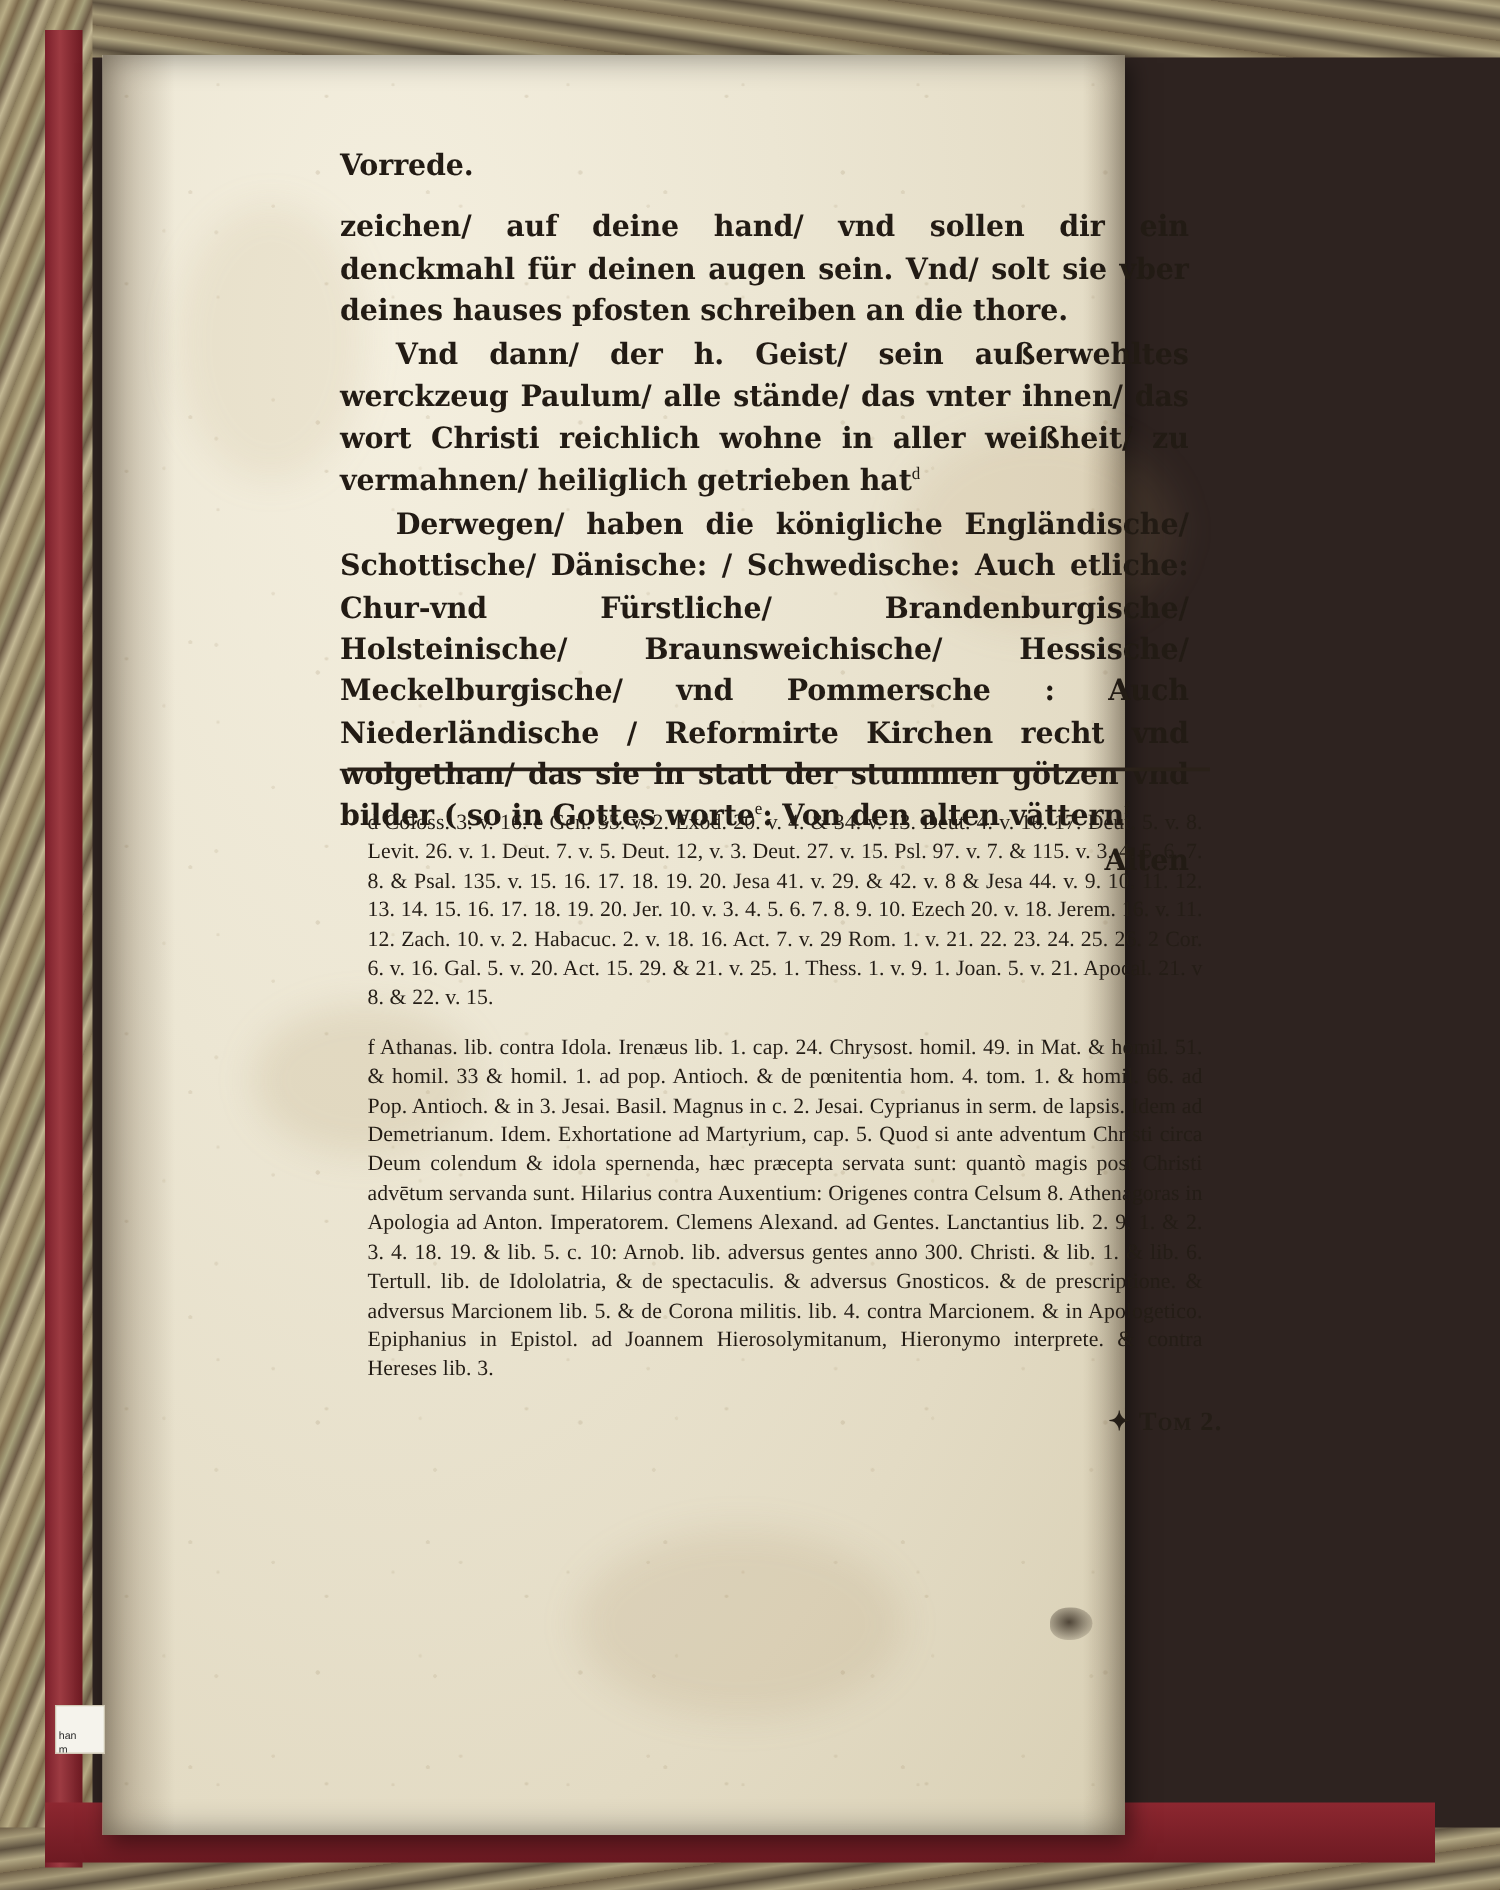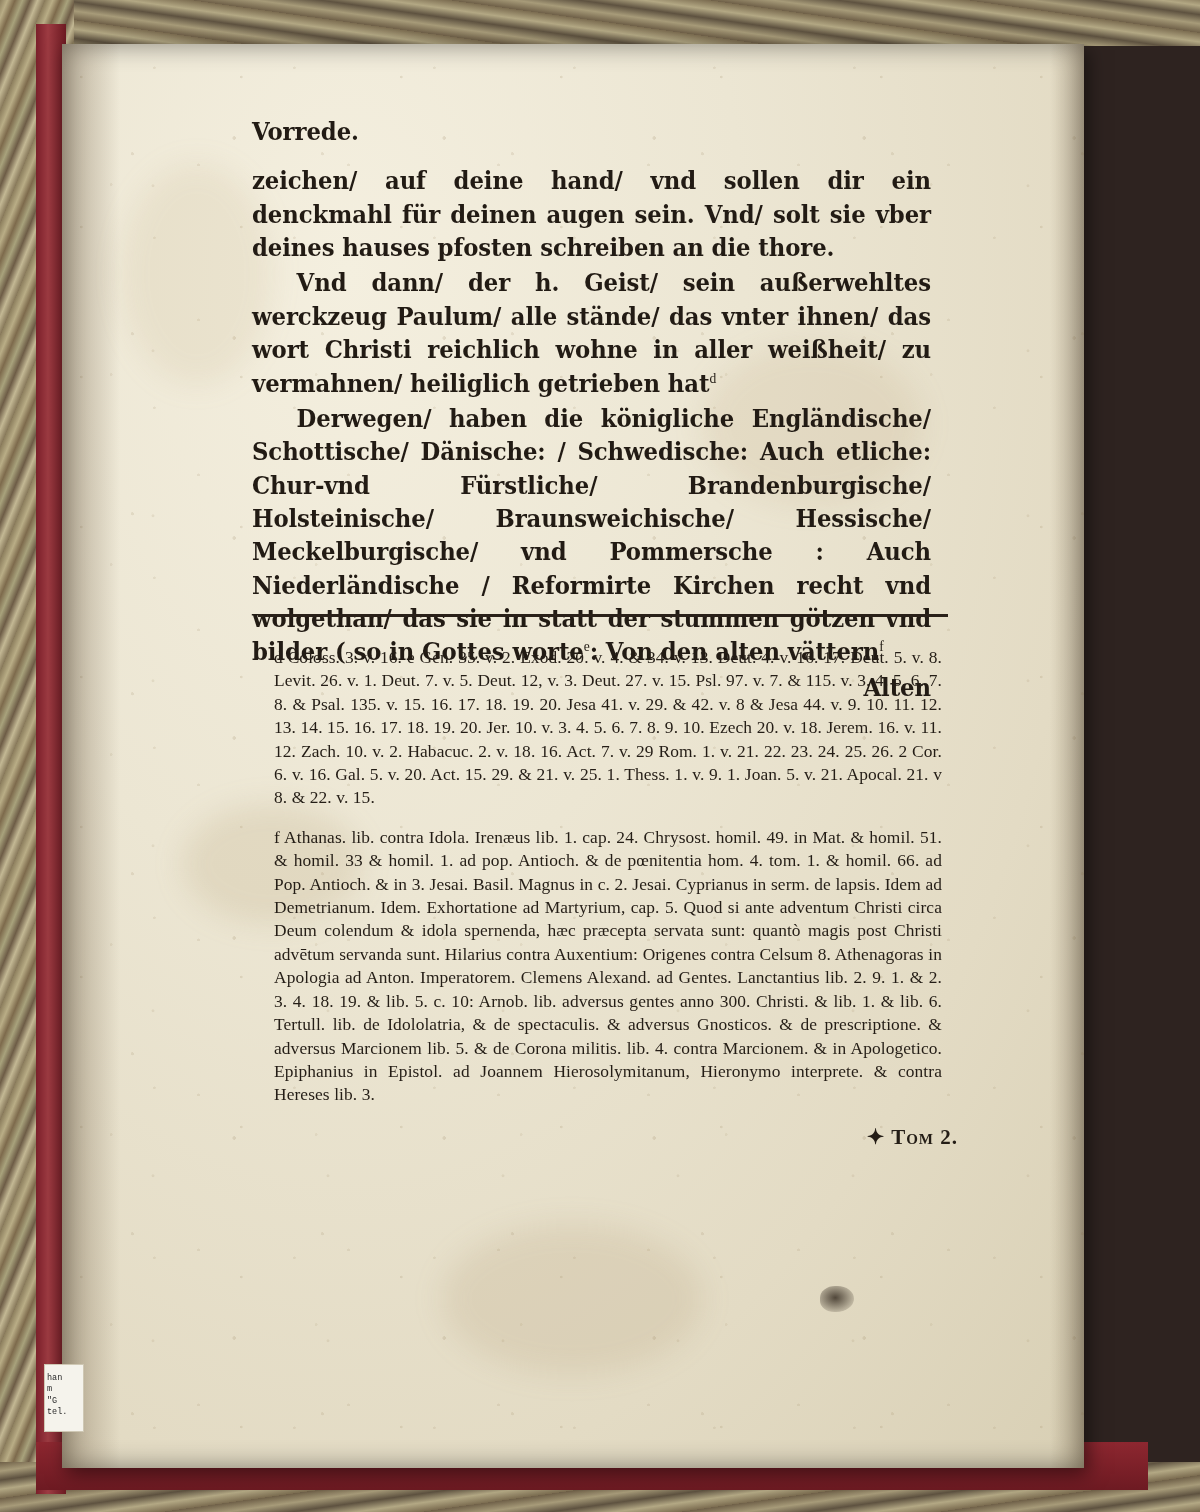--- a/index.html
+++ b/index.html
@@ -50,23 +50,23 @@
     background: linear-gradient(90deg,#7a1f2a,#9d3b42 40%,#6d1a22);
   }
   #spine-bottom {
     position: absolute; left: 36px; top: 1442px; width: 1112px; height: 48px;
     background: linear-gradient(180deg,#8d2730,#6d1a22);
   }
 
   
   #page {
     position: absolute;
-    left: 62px;
+    left: 82px;
     top: 44px;
-    width: 1022px;
+    width: 818px;
     height: 1424px;
     background:
       radial-gradient(ellipse at 28% 16%, #f4efdf 0%, #ece6d3 38%, #e3dbc4 72%, #d8cfb4 100%);
     box-shadow: 0 0 26px rgba(0,0,0,.45) inset, 4px 6px 18px rgba(0,0,0,.5);
   }
   
   #page::before {
     content: "";
     position: absolute; inset: 0;
     background-image:
@@ -182,28 +182,28 @@
     border-radius: 48% 52% 55% 45%;
     pointer-events: none;
   }
 
   
   #label {
     position: absolute;
     left: 44px;
     top: 1364px;
     width: 40px;
-    height: 68px;
+    height: 39px;
     background: #f5f3ec;
     border: 1px solid #cfc8b4;
-    font-family: Liberation Mono, monospace;
+    font-family: Liberation Sans, sans-serif;
     font-size: 8.5px;
     line-height: 1.35;
     color: #2b2b2b;
-    padding: 8px 2px;
+    padding: 18px 2px;
     box-sizing: border-box;
     overflow: hidden;
   }
 </style>
 </head>
 <body>
 
 <div id="scan">
 
   <div class="marble" id="marble-top"></div>

